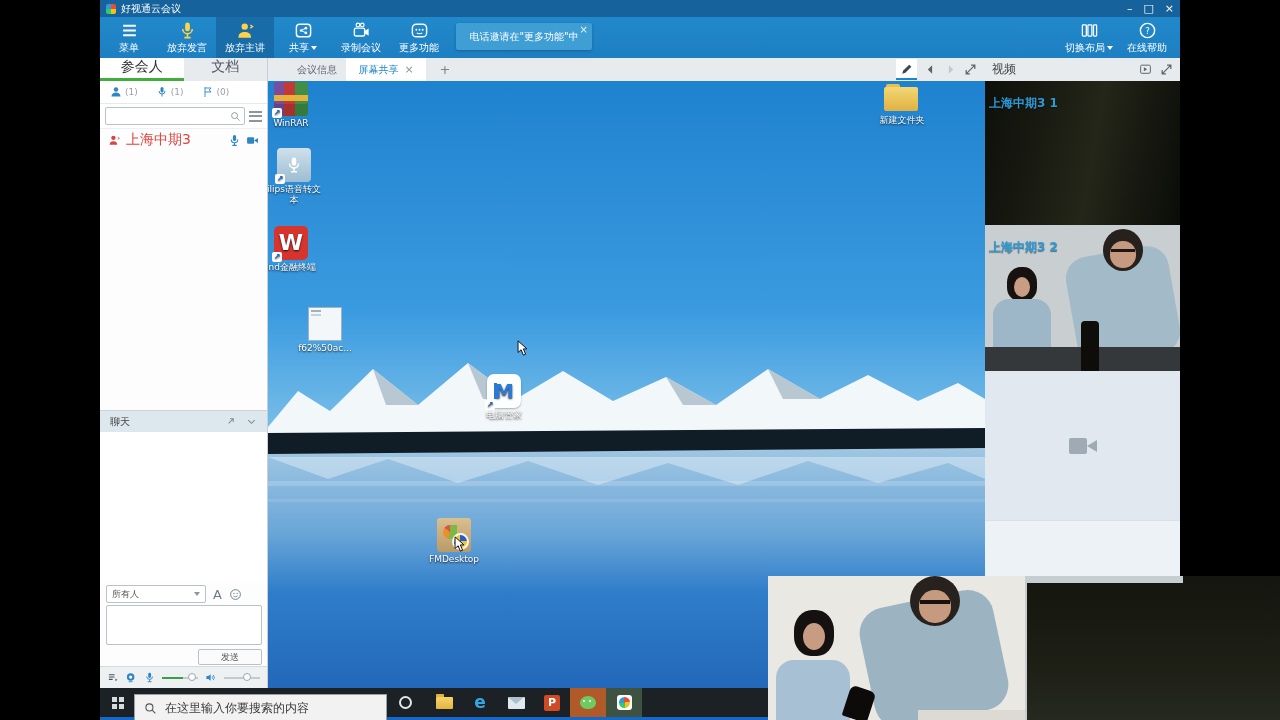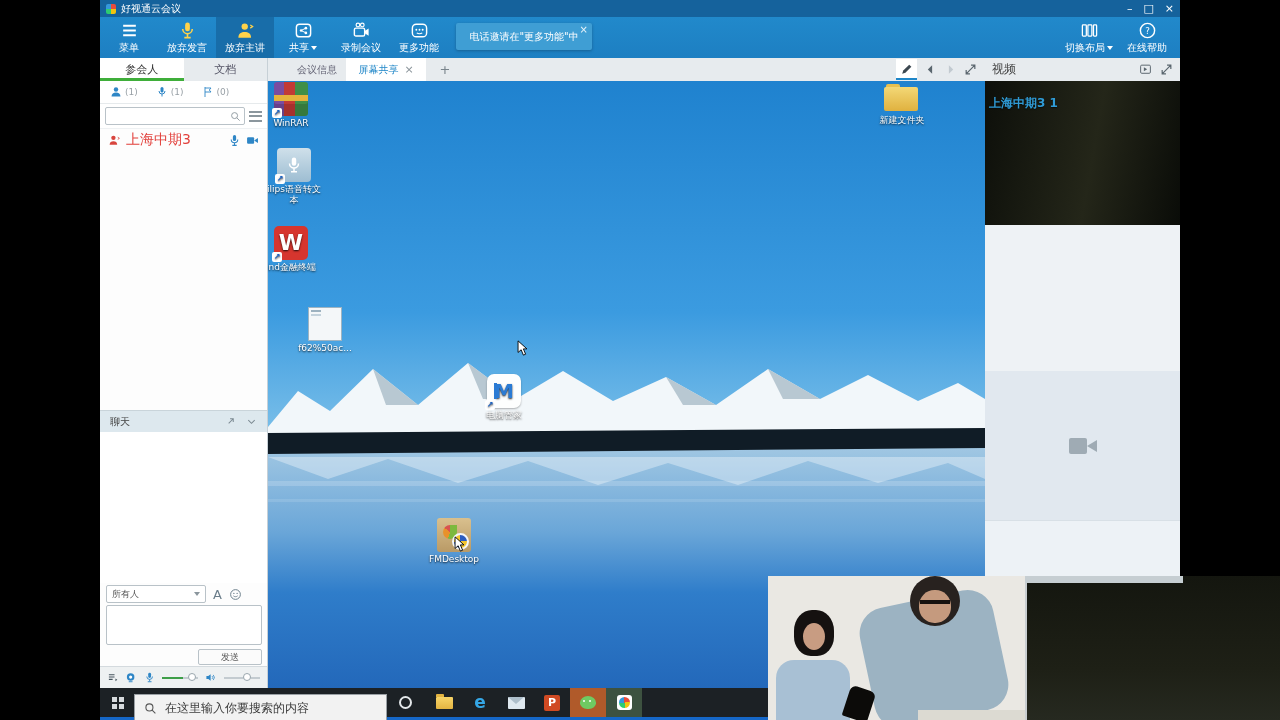--- a/index.html
+++ b/index.html
@@ -27,21 +27,21 @@
   .caret-w{width:0;height:0;border-left:3px solid transparent;border-right:3px solid transparent;border-top:4px solid #fff;}
   .toast{position:absolute;left:356px;top:6px;width:136px;height:27px;background:#3f9ed4;border-radius:2px;
          color:#fff;font-size:10px;display:flex;align-items:center;justify-content:center;box-shadow:0 1px 3px rgba(0,0,0,.25);}
   .toastx{position:absolute;right:4px;top:1px;font-size:10px;color:#e8f4fb;}
   .tbr1{position:absolute;right:62px;top:0;height:41px;margin-left:20px;}
   .tbr2{position:absolute;right:4px;top:0;height:41px;}
 
   
   .leftpanel{position:absolute;left:0;top:58px;width:168px;bottom:0;background:#fdfdfd;border-right:1px solid #c7d0d6;}
   .lp-tabs{display:flex;height:23px;background:#e7ebee;}
-  .lp-tab{flex:1;display:flex;align-items:center;justify-content:center;font-size:11px;color:#556;}
+  .lp-tab{flex:1;display:flex;align-items:flex-start;justify-content:center;font-size:14px;color:#556;}
   .lp-tab.active{background:#fff;color:#333;box-shadow:inset 0 -3px 0 #3fae3a;}
   .lp-stats{height:23px;display:flex;align-items:center;gap:3px;padding:0 10px;font-size:9px;color:#98a0a6;border-bottom:1px solid #e6eaec;background:#fff;}
   .lp-stats svg{width:12px;height:12px;}
   .lp-stats .gap{width:12px;}
   .lp-search{height:25px;display:flex;align-items:center;padding:0 5px;gap:4px;background:#fff;border-bottom:1px solid #eef1f3;}
   .searchbox{flex:1;height:18px;border:1px solid #b9c2c8;background:#fff;border-radius:2px;display:flex;align-items:center;justify-content:flex-end;padding:0 3px;}
   .searchbox svg{width:11px;height:11px;}
   .listicon{width:13px;height:11px;border-top:2px solid #8b969d;border-bottom:2px solid #8b969d;position:relative;}
   .listicon::after{content:"";position:absolute;left:0;top:2.5px;width:13px;height:2px;background:#8b969d;}
   .prow{height:22px;display:flex;align-items:center;gap:5px;padding:0 8px;}
@@ -484,20 +484,32 @@
             <rect x="3" y="4" width="18" height="15" rx="2" stroke="#5a666e" stroke-width="1.8" fill="none"></rect>
             <path d="M9 8l6 3.5L9 15z" fill="#5a666e"></path>
           </svg>
         <svg viewBox="0 0 24 24">
             <path d="M4 20L20 4M13 4h7v7M11 20H4v-7" stroke="#5a666e" stroke-width="2.2" fill="none"></path>
           </svg>
       </div>
       <div class="feed f1">
         <span class="vname">上海中期3 1</span>
       </div>
+      <div class="feed f2">
+        <span class="vname">上海中期3 2</span>
+        <div class="m-shirt"></div>
+        <div class="m-head"></div>
+        <div class="m-face"></div>
+        <div class="m-glass"></div>
+        <div class="w-hair"></div>
+        <div class="w-face"></div>
+        <div class="w-torso"></div>
+        <div class="desk"></div>
+        <div class="bottle"></div>
+      </div>
       <div class="feed f3">
         <svg viewBox="0 0 30 22">
             <rect x="1" y="3" width="18" height="16" rx="2" fill="#9fabb4"></rect>
             <path d="M19 11l10-6v12z" fill="#9fabb4"></path>
           </svg>
       </div>
       <div class="feed f4"></div>
     </div>
   </div>
 

